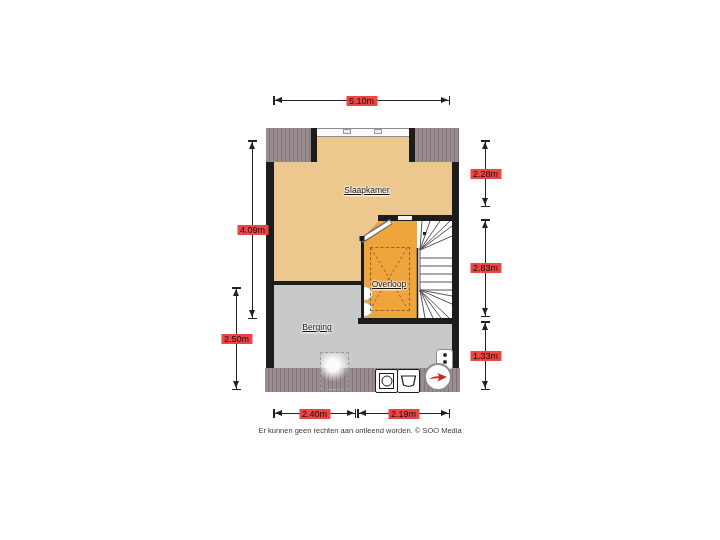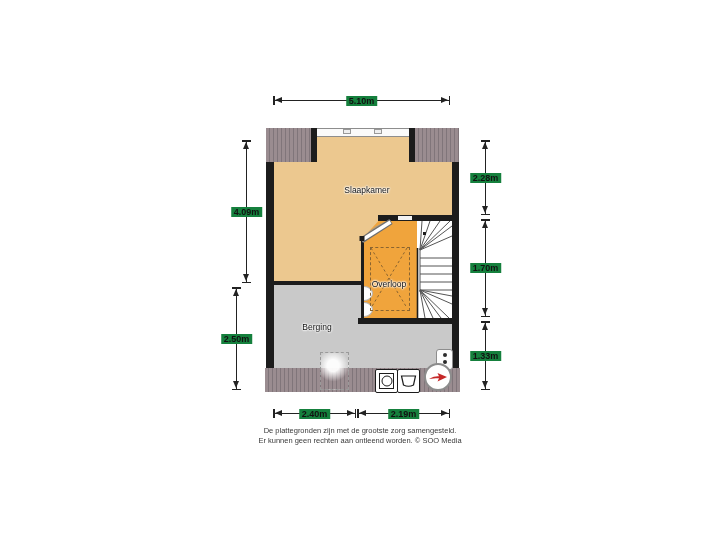--- a/index.html
+++ b/index.html
@@ -58,31 +58,31 @@
   .compass{left:159px;top:241px;width:28px;height:28px;background:#fff;
     border:2px solid #8d8d8d;border-radius:50%;box-sizing:border-box;}
 
   .boiler{left:171px;top:227px;width:15px;height:19px;background:#fdfdfd;border:1px solid #8d8d8d;
     border-radius:3px;}
   .boiler i{position:absolute;left:50%;width:4px;height:4px;background:#2b2b2b;border-radius:50%;
     transform:translateX(-50%);}
   .boiler i.d1{top:3px;} .boiler i.d2{top:10px;}
 
   .room-label{transform:translate(-50%,-50%);font-size:8.5px;white-space:nowrap;color:#111;
-    text-shadow:0 0 2px #fff,0 0 2px #fff,0 0 2px #fff,0 0 3px #fff;}
+    text-shadow:0 0 2px #fff,0 0 2px #fff,0 0 2px #fff,0 0 3px #fff;text-decoration:underline;}
   .lbl-slaapkamer{left:102px;top:68px;}
   .lbl-overloop{left:124px;top:146px;margin-top:16px;}
   .lbl-berging{left:52px;top:205px;}
 
   svg.overlay{left:0;top:0;pointer-events:none;}
 
   
   .dim{font-size:9px;color:#111;}
   .dim .lbl{position:absolute;left:50%;top:50%;transform:translate(-50%,-50%);
-    background:#15803d;padding:0 3px;white-space:nowrap;font-weight:bold;}
+    background:#ef4444;padding:0 3px;white-space:nowrap;}
   .dim-h{height:9px;}
   .dim-h .line{position:absolute;left:1px;right:1px;top:4px;height:1px;background:#222;}
   .dim-h .bar-a{position:absolute;left:0;top:0;width:1.5px;height:9px;background:#222;}
   .dim-h .bar-b{position:absolute;right:0;top:0;width:1.5px;height:9px;background:#222;}
   .dim-h .arr-a{position:absolute;left:2px;top:1px;width:0;height:0;
     border-right:7px solid #222;border-top:3.5px solid transparent;border-bottom:3.5px solid transparent;}
   .dim-h .arr-b{position:absolute;right:2px;top:1px;width:0;height:0;
     border-left:7px solid #222;border-top:3.5px solid transparent;border-bottom:3.5px solid transparent;}
   .dim-v{width:9px;}
   .dim-v .line{position:absolute;top:1px;bottom:1px;left:4px;width:1px;background:#222;}
@@ -196,52 +196,52 @@
 
 <div class="abs dim dim-h" style="left:273px;top:96px;width:177px;">
   <span class="bar-a"></span>
     <span class="bar-b"></span>
     <span class="line"></span>
   <span class="arr-a"></span>
     <span class="arr-b"></span>
   <span class="lbl">5.10m</span>
 </div>
 
-<div class="abs dim dim-v" style="left:242px;top:140px;height:143px;">
+<div class="abs dim dim-v" style="left:248px;top:140px;height:179px;">
   <span class="bar-a"></span>
     <span class="bar-b"></span>
     <span class="line"></span>
   <span class="arr-a"></span>
     <span class="arr-b"></span>
   <span class="lbl">4.09m</span>
 </div>
 <div class="abs dim dim-v" style="left:232px;top:287px;height:103px;">
   <span class="bar-a"></span>
     <span class="bar-b"></span>
     <span class="line"></span>
   <span class="arr-a"></span>
     <span class="arr-b"></span>
   <span class="lbl">2.50m</span>
 </div>
 
-<div class="abs dim dim-v" style="left:481px;top:140px;height:75px;">
+<div class="abs dim dim-v" style="left:481px;top:140px;height:67px;">
   <span class="bar-a"></span>
     <span class="bar-b"></span>
     <span class="line"></span>
   <span class="arr-a"></span>
     <span class="arr-b"></span>
   <span class="lbl">2.28m</span>
 </div>
 <div class="abs dim dim-v" style="left:481px;top:219px;height:98px;">
   <span class="bar-a"></span>
     <span class="bar-b"></span>
     <span class="line"></span>
   <span class="arr-a"></span>
     <span class="arr-b"></span>
-  <span class="lbl">1.70m</span>
+  <span class="lbl">2.83m</span>
 </div>
 <div class="abs dim dim-v" style="left:481px;top:321px;height:69px;">
   <span class="bar-a"></span>
     <span class="bar-b"></span>
     <span class="line"></span>
   <span class="arr-a"></span>
     <span class="arr-b"></span>
   <span class="lbl">1.33m</span>
 </div>
 
@@ -256,15 +256,14 @@
 <div class="abs dim dim-h" style="left:357px;top:409px;width:93px;">
   <span class="bar-a"></span>
     <span class="bar-b"></span>
     <span class="line"></span>
   <span class="arr-a"></span>
     <span class="arr-b"></span>
   <span class="lbl">2.19m</span>
 </div>
 
 <div class="abs disclaimer" style="top:426px;">
-  <div>De plattegronden zijn met de grootste zorg samengesteld.</div>
   <div>Er kunnen geen rechten aan ontleend worden. © SOO Media</div>
 </div>
 
 </body></html>

